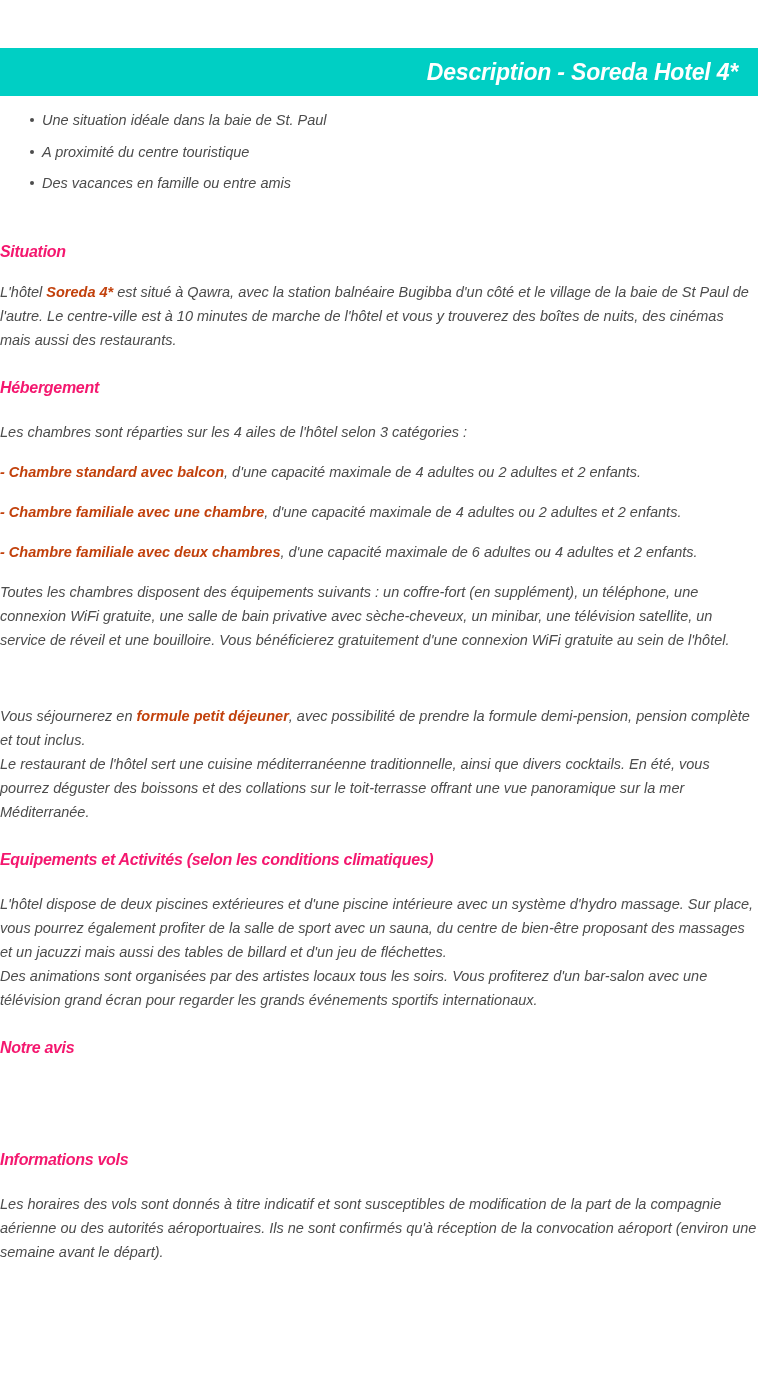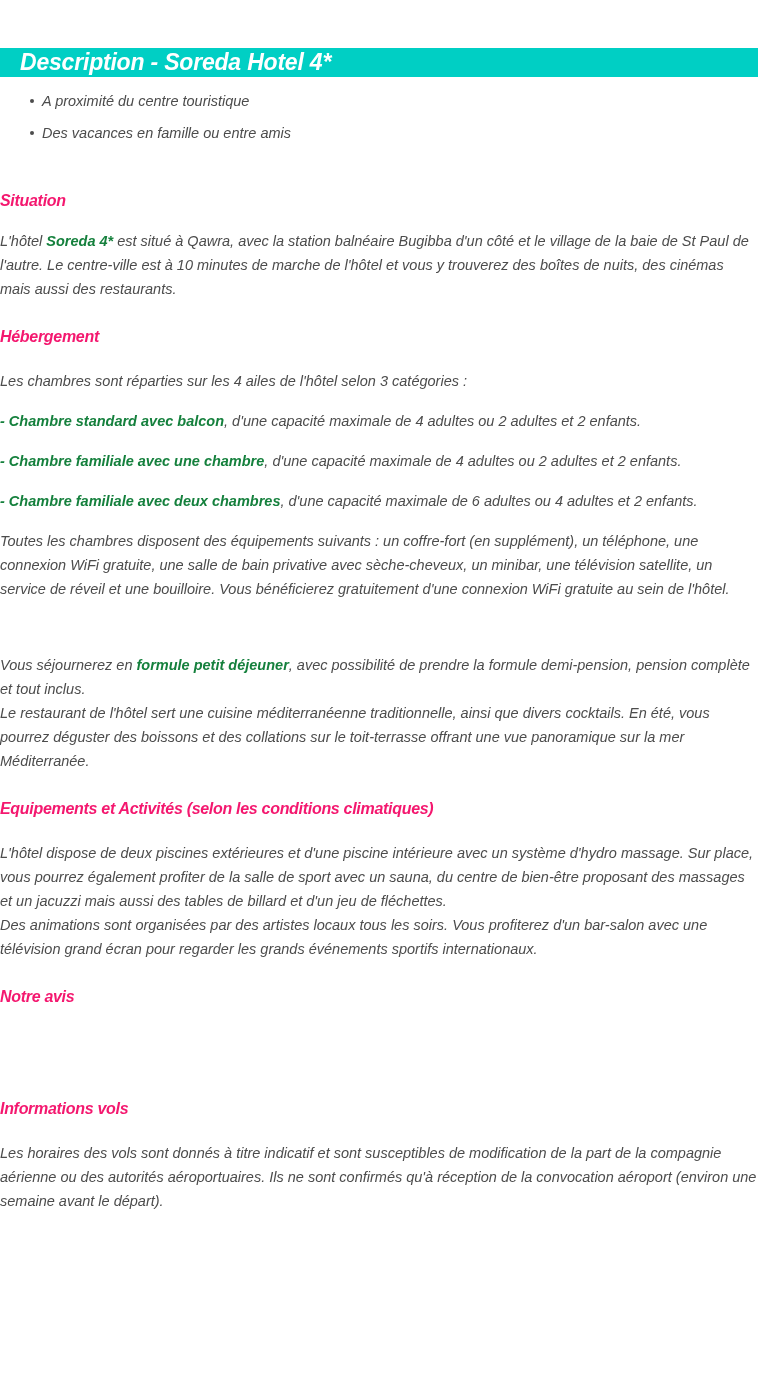--- a/index.html
+++ b/index.html
@@ -21,26 +21,27 @@
     width: 758px;
     height: 1399px;
     overflow: hidden;
   }
 
   
   .top-spacer { height: 48px; }
 
   
   .banner {
-    height: 29px;
+    height: 48px;
     background: #00cfc4;
     display: flex;
     align-items: center;
     padding: 0 20px;
     box-sizing: border-box;
+    justify-content: flex-end;
   }
   .banner-title {
     color: #ffffff;
     font-size: 23px;
     font-style: italic;
     font-weight: bold;
     letter-spacing: -0.2px;
     line-height: 1;
     white-space: nowrap;
   }
@@ -92,21 +93,21 @@
     font-size: 14.5px;
     font-style: italic;
     line-height: 24px;
     color: #4c4c4c;
     margin: 0;
     white-space: pre-wrap;
   }
   p.body-text b,
   p.body-text strong {
     font-weight: bold;
-    color: #15803d;
+    color: #c2410c;
   }
 
   .nowrapline { white-space: nowrap; }
   .sp-16 { height: 16px; }
   .sp-20 { height: 20px; }
   .sp-24 { height: 24px; }
   .sp-28 { height: 28px; }
   .sp-36 { height: 36px; }
   .sp-72 { height: 72px; }
 </style>
@@ -117,20 +118,24 @@
 
   <div class="top-spacer"></div>
 
   <div class="banner">
     <span class="banner-title">Description - Soreda Hotel 4*</span>
   </div>
 
   <div class="content">
 
     <ul class="bullets">
+      <li>
+        <span class="dot"></span>
+        <span>Une situation idéale dans la baie de St. Paul</span>
+      </li>
       <li>
         <span class="dot"></span>
         <span>A proximité du centre touristique</span>
       </li>
       <li>
         <span class="dot"></span>
         <span>Des vacances en famille ou entre amis</span>
       </li>
     </ul>
 

